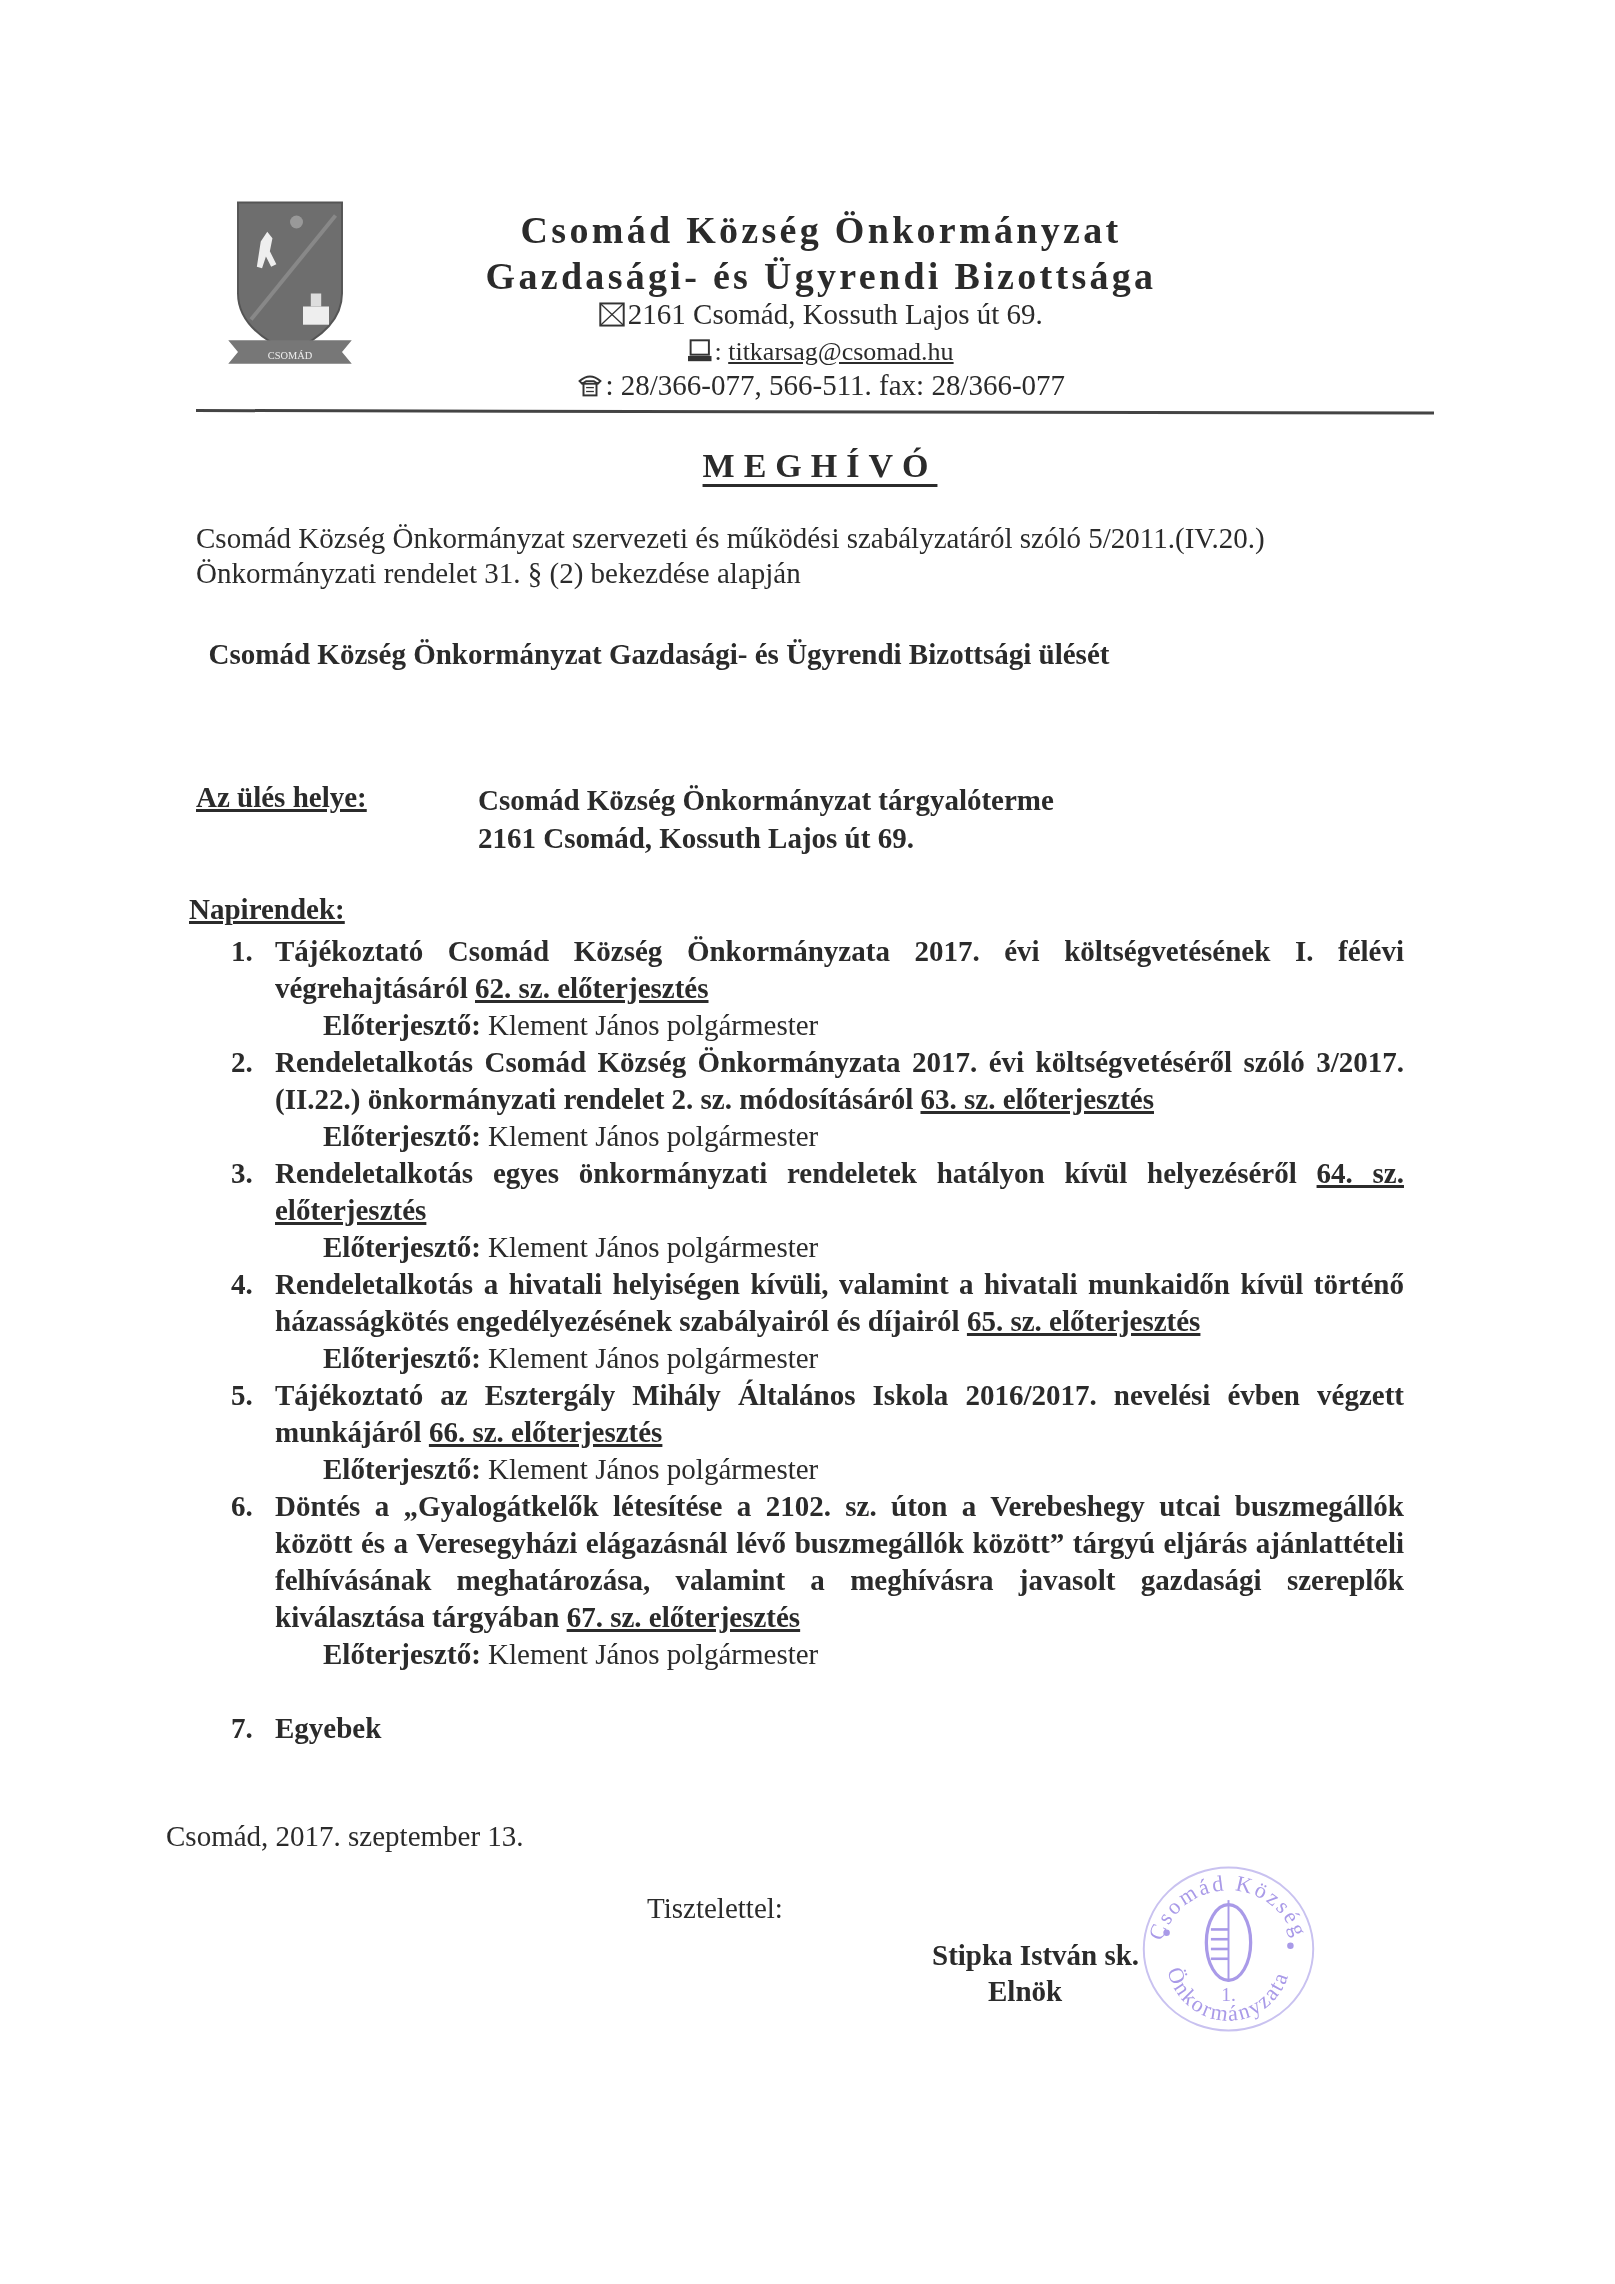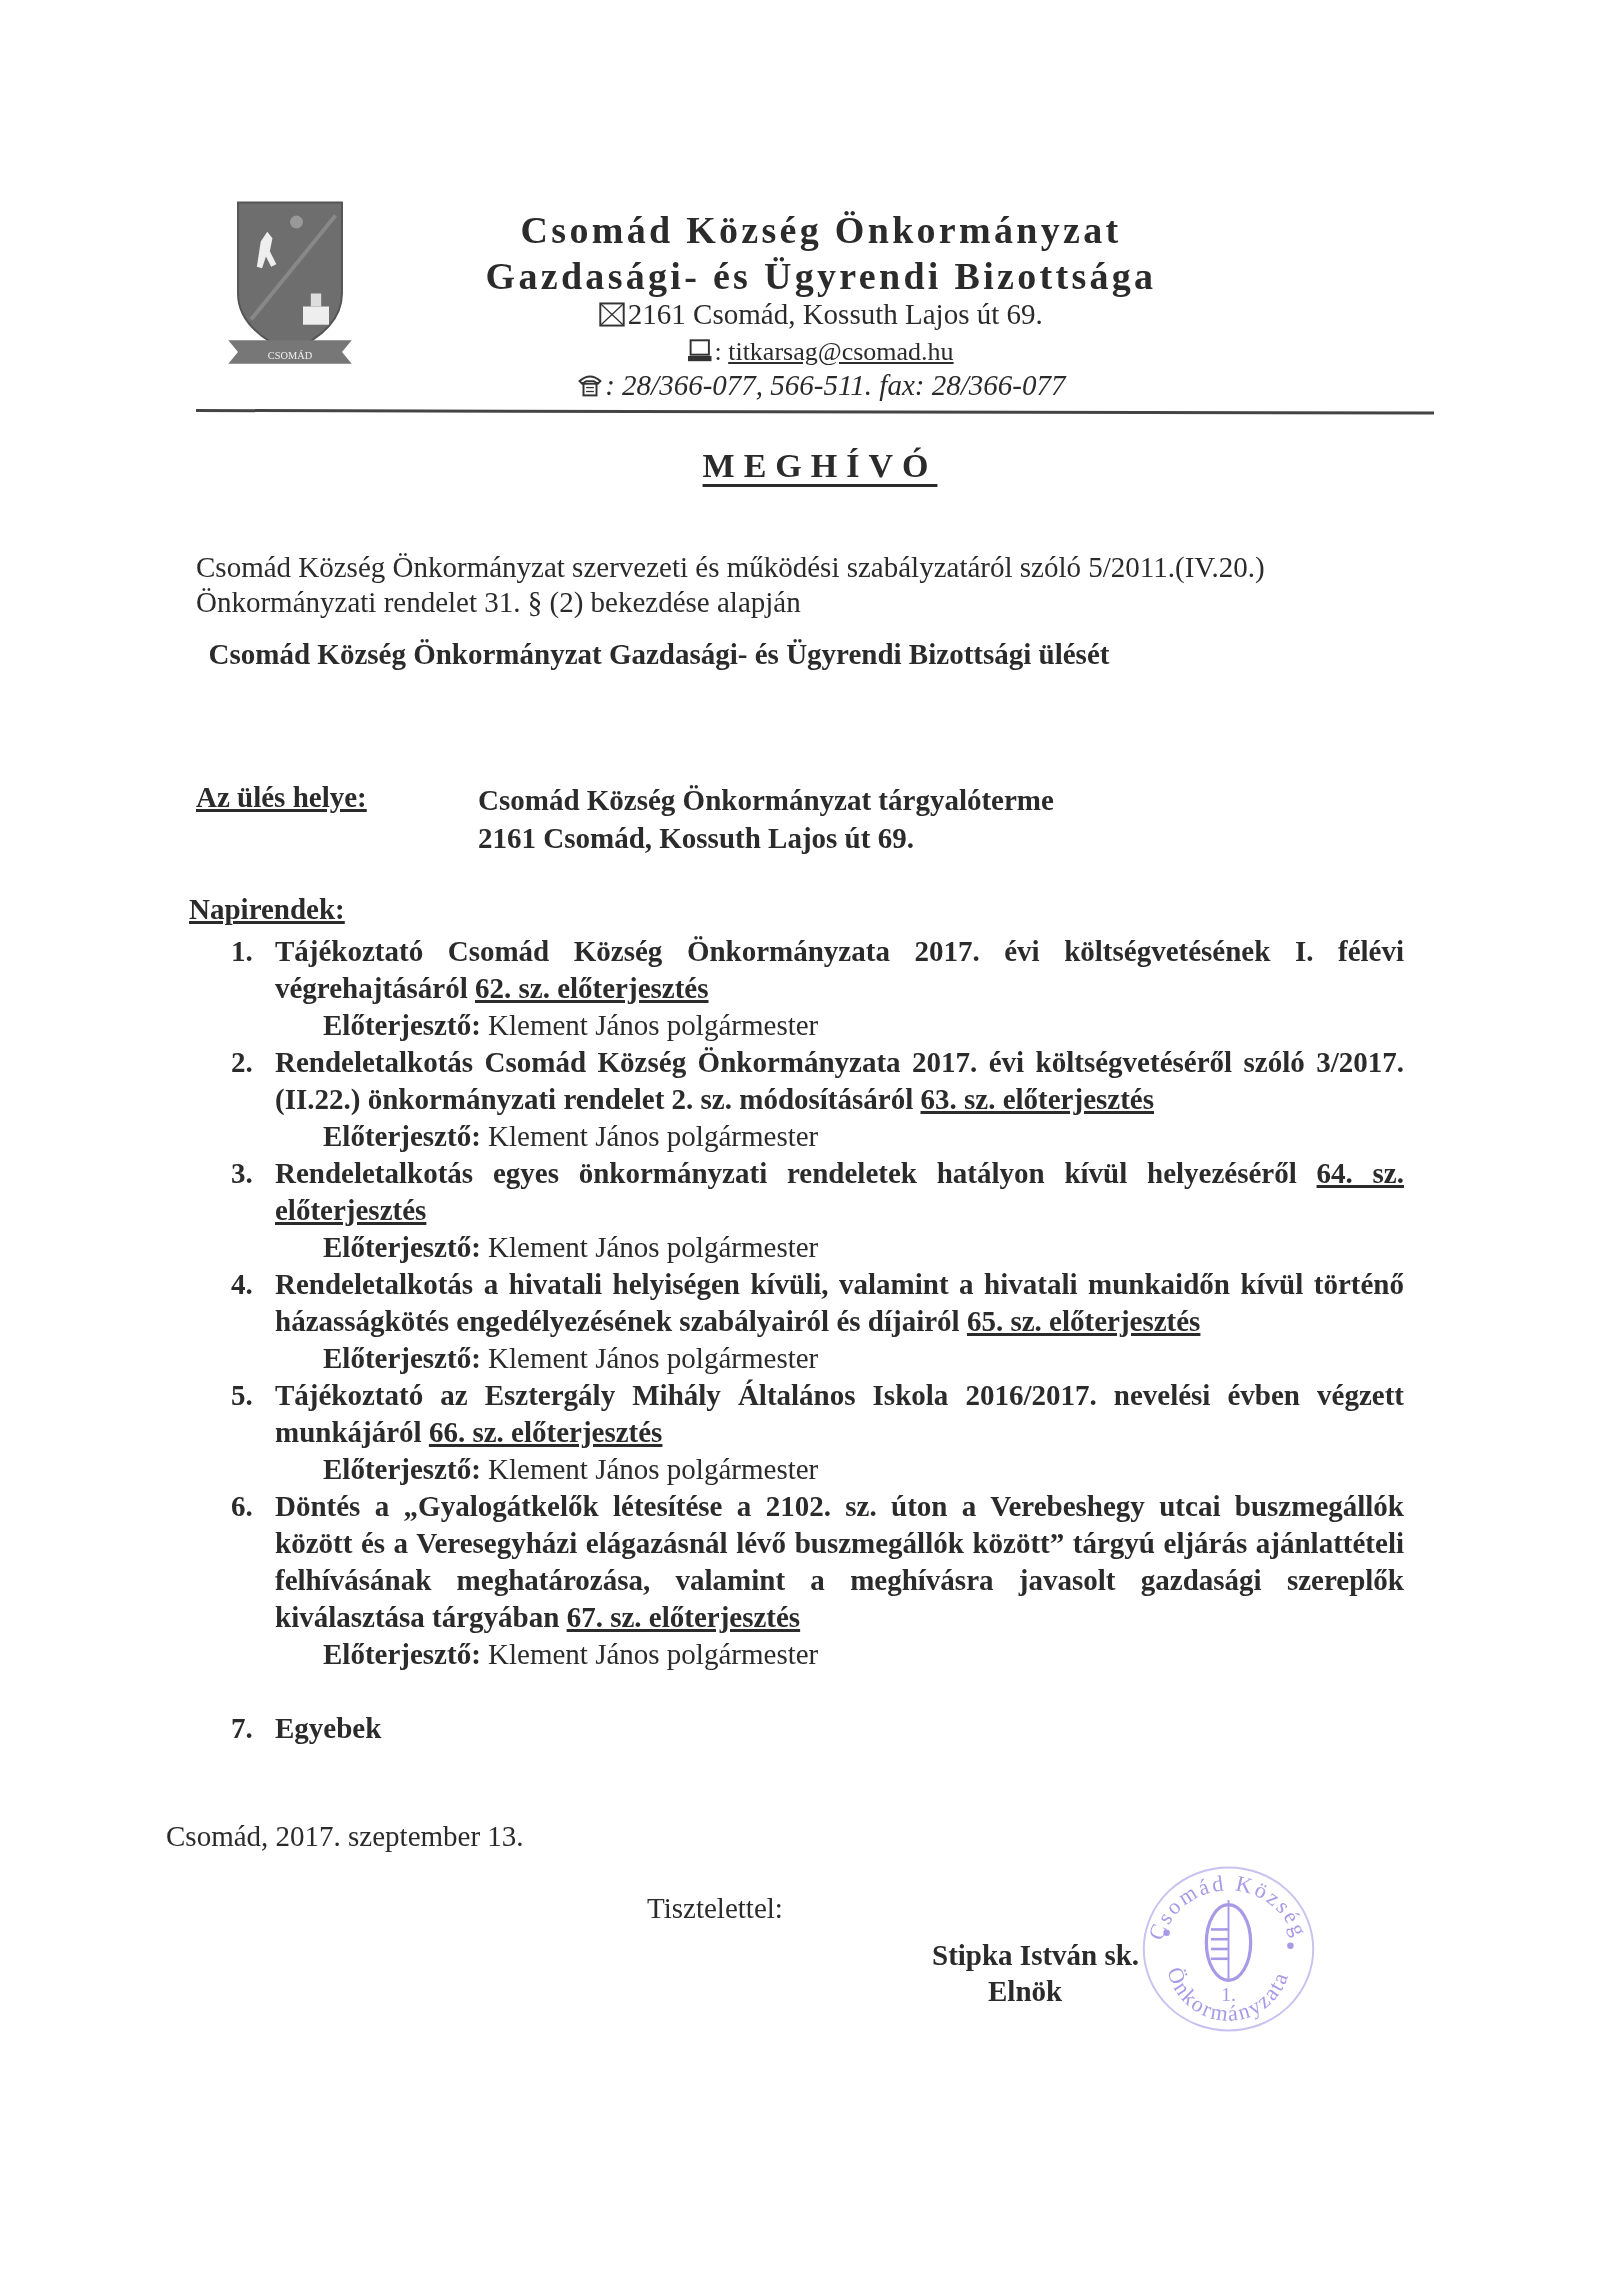--- a/index.html
+++ b/index.html
@@ -12,30 +12,30 @@
   
   .crest { left: 225px; top: 196px; width: 130px; height: 169px; }
 
   
   .lh { left: 404px; width: 834px; text-align: center; }
   .lh-title { top: 207px; font-size: 38px; font-weight: bold; letter-spacing: 3.3px; line-height: 46px; }
   .lh-title2 { top: 253px; font-size: 38px; font-weight: bold; letter-spacing: 3.3px; line-height: 46px; }
   .lh-line { font-size: 29px; line-height: 35px; }
   .lh-addr { top: 297px; }
   .lh-mail { top: 334px; font-size: 26px; }
-  .lh-phone { top: 368px; font-style: italic; }
+  .lh-phone { top: 368px; }
   .lh-mail .link { text-decoration: underline; }
   .ico { display: inline-block; vertical-align: middle; margin-right: 2.6px; }
 
   .rule { left: 196px; top: 409px; width: 1238px; height: 3.3px; background: #444; transform: rotate(0.12deg); transform-origin: left; }
 
   .title { left: 12px; width: 1616px; text-align: center; top: 447px; }
   .title span { font-size: 34px; font-weight: bold; letter-spacing: 9px; text-decoration: underline; text-decoration-thickness: 3.3px; text-underline-offset: 6.5px; }
 
-  .intro { left: 196px; top: 521px; width: 1252px; font-size: 29px; line-height: 35px; margin-top: 29px; }
+  .intro { left: 196px; top: 521px; width: 1252px; font-size: 29px; line-height: 35px; }
 
   .center-block { left: 0; width: 1318px; text-align: center; top: 636px; font-size: 29px; font-weight: bold; line-height: 37px; }
   .center-block sup { font-size: 18px; }
 
   .venue-label { left: 196px; top: 781px; font-size: 29px; font-weight: bold; text-decoration: underline; text-decoration-thickness: 2.6px; }
   .venue { left: 478px; top: 781px; font-size: 29px; font-weight: bold; line-height: 38px; }
 
   .agenda-head { left: 189px; top: 893px; font-size: 29px; font-weight: bold; text-decoration: underline; text-decoration-thickness: 2.6px; }
 
   .agenda { left: 231px; top: 933px; width: 1173px; font-size: 29px; line-height: 37px; }

